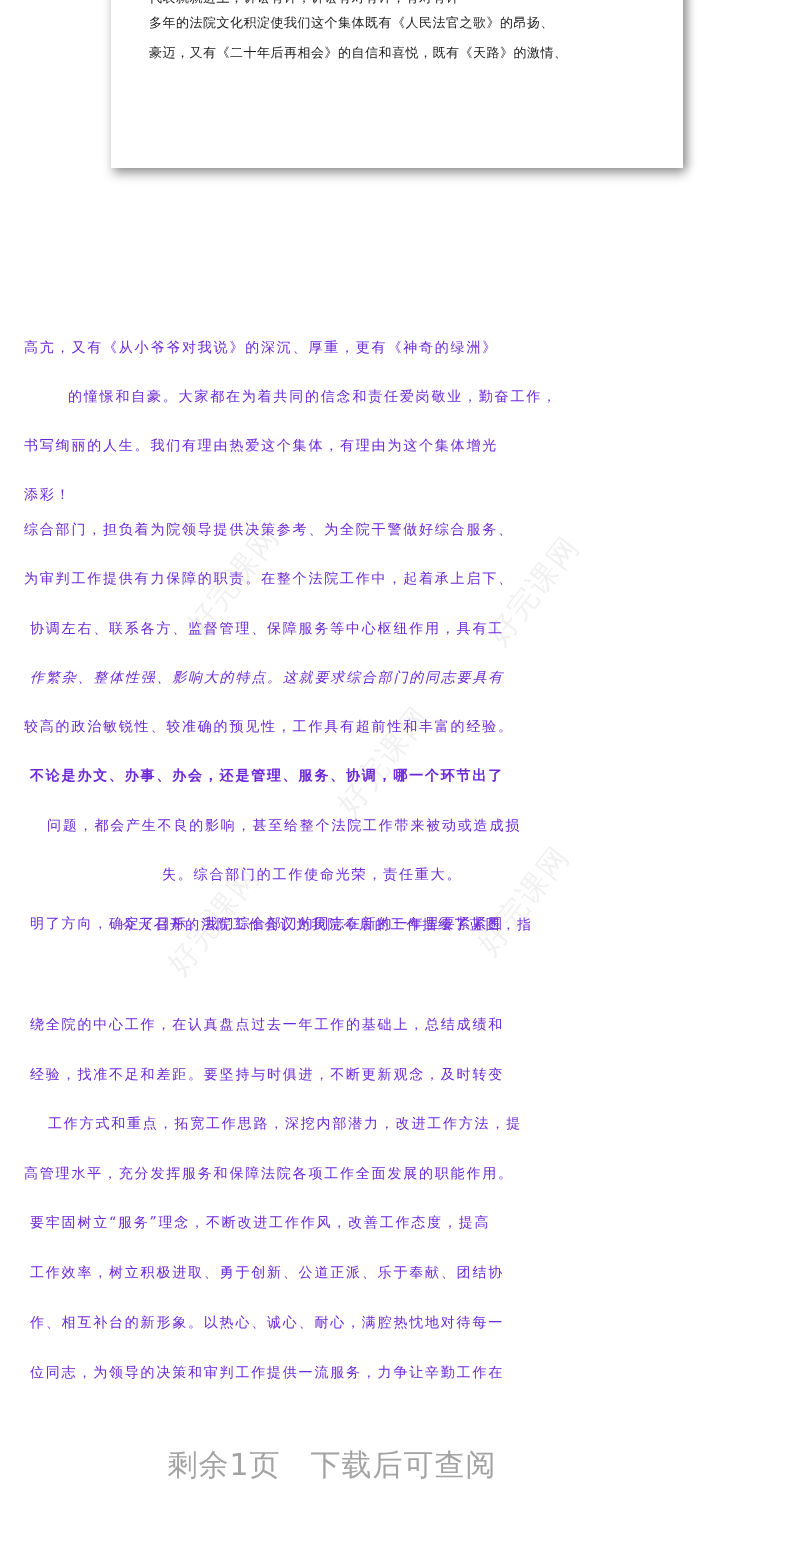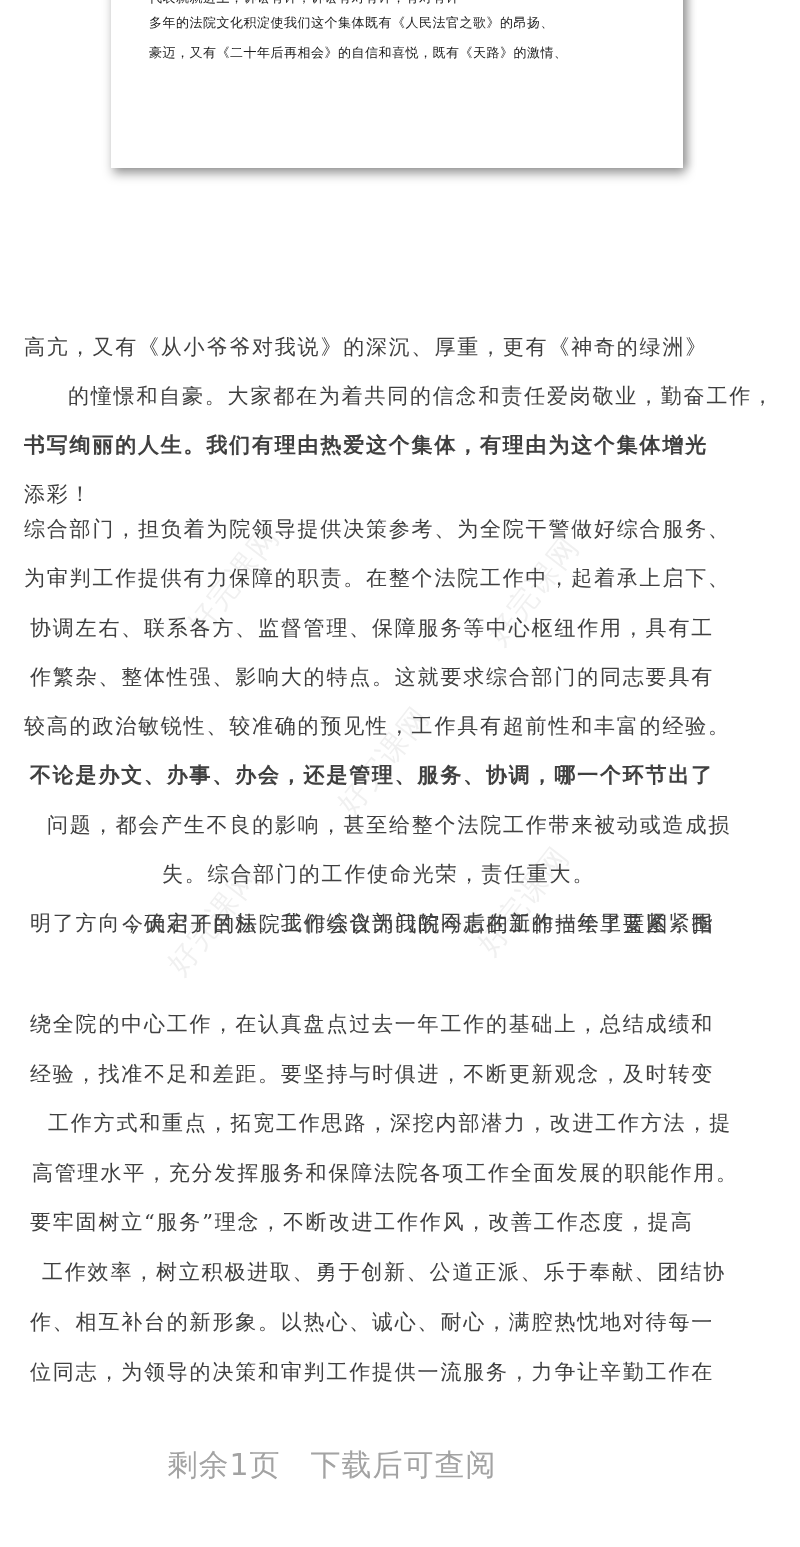--- a/index.html
+++ b/index.html
@@ -39,24 +39,24 @@
 
     
     .doc-body {
       position: absolute;
       left: 0;
       top: 0;
       width: 800px;
     }
     .doc-line {
       position: absolute;
-      font-size: 21px;
+      font-size: 14px;
       line-height: 26px;
       white-space: nowrap;
-      color: #404040;
+      color: #6d28d9;
       letter-spacing: 1.8px;
     }
 
     
     .watermark {
       position: absolute;
       font-family: "DejaVu Sans", "Liberation Sans", sans-serif;
       font-size: 30px;
       color: rgba(0,0,0,0.06);
       transform: rotate(-52deg);
@@ -91,37 +91,37 @@
 
 <div class="watermark" style="left:170px; top:560px;">好完课网</div>
 <div class="watermark" style="left:470px; top:570px;">好完课网</div>
 <div class="watermark" style="left:320px; top:740px;">好完课网</div>
 <div class="watermark" style="left:150px; top:900px;">好完课网</div>
 <div class="watermark" style="left:460px; top:880px;">好完课网</div>
 
 <div class="doc-body">
   <div class="doc-line" style="left:24px; top:334px;">高亢，又有《从小爷爷对我说》的深沉、厚重，更有《神奇的绿洲》</div>
   <div class="doc-line" style="left:24px; top:383px;margin-left:44px;">的憧憬和自豪。大家都在为着共同的信念和责任爱岗敬业，勤奋工作，</div>
-  <div class="doc-line" style="left:24px; top:432px;font-weight:bold;">书写绚丽的人生。我们有理由热爱这个集体，有理由为这个集体增光</div>
+  <div class="doc-line" style="left:24px; top:432px;">书写绚丽的人生。我们有理由热爱这个集体，有理由为这个集体增光</div>
   <div class="doc-line" style="left:24px; top:481px;">添彩！</div>
   <div class="doc-line" style="left:24px; top:516px;">综合部门，担负着为院领导提供决策参考、为全院干警做好综合服务、</div>
   <div class="doc-line" style="left:24px; top:565px;">为审判工作提供有力保障的职责。在整个法院工作中，起着承上启下、</div>
   <div class="doc-line" style="left:30px; top:615px;">协调左右、联系各方、监督管理、保障服务等中心枢纽作用，具有工</div>
-  <div class="doc-line" style="left:30px; top:664px;">作繁杂、整体性强、影响大的特点。这就要求综合部门的同志要具有</div>
+  <div class="doc-line" style="left:30px; top:664px;font-style:italic;">作繁杂、整体性强、影响大的特点。这就要求综合部门的同志要具有</div>
   <div class="doc-line" style="left:24px; top:713px;text-align:center;">较高的政治敏锐性、较准确的预见性，工作具有超前性和丰富的经验。</div>
   <div class="doc-line" style="left:30px; top:762px;font-weight:bold;">不论是办文、办事、办会，还是管理、服务、协调，哪一个环节出了</div>
   <div class="doc-line" style="left:47px; top:812px;">问题，都会产生不良的影响，甚至给整个法院工作带来被动或造成损</div>
   <div class="doc-line" style="left:162px; top:861px;">失。综合部门的工作使命光荣，责任重大。</div>
   <div class="doc-line" style="left:122px; top:911px;">今天召开的法院工作会议为我院今后的工作描绘了蓝图，指</div>
   <div class="doc-line" style="left:30px; top:910px;">明了方向，确定了目标。我们综合部门的同志在新的一年里要紧紧围</div>
   <div class="doc-line" style="left:30px; top:1011px;">绕全院的中心工作，在认真盘点过去一年工作的基础上，总结成绩和</div>
   <div class="doc-line" style="left:30px; top:1061px;">经验，找准不足和差距。要坚持与时俱进，不断更新观念，及时转变</div>
   <div class="doc-line" style="left:30px; top:1110px;margin-left:18px;">工作方式和重点，拓宽工作思路，深挖内部潜力，改进工作方法，提</div>
-  <div class="doc-line" style="left:32px; top:1160px;">高管理水平，充分发挥服务和保障法院各项工作全面发展的职能作用。</div>
+  <div class="doc-line" style="left:24px; top:1160px;">高管理水平，充分发挥服务和保障法院各项工作全面发展的职能作用。</div>
   <div class="doc-line" style="left:30px; top:1209px;">要牢固树立“服务”理念，不断改进工作作风，改善工作态度，提高</div>
-  <div class="doc-line" style="left:42px; top:1259px;">工作效率，树立积极进取、勇于创新、公道正派、乐于奉献、团结协</div>
+  <div class="doc-line" style="left:30px; top:1259px;">工作效率，树立积极进取、勇于创新、公道正派、乐于奉献、团结协</div>
   <div class="doc-line" style="left:30px; top:1309px;">作、相互补台的新形象。以热心、诚心、耐心，满腔热忱地对待每一</div>
   <div class="doc-line" style="left:30px; top:1359px;">位同志，为领导的决策和审判工作提供一流服务，力争让辛勤工作在</div>
 </div>
 
 <div class="remaining-banner">
   <span>剩余1页</span><span class="gap"></span><span>下载后可查阅</span>
 </div>
 
 </body></html>

